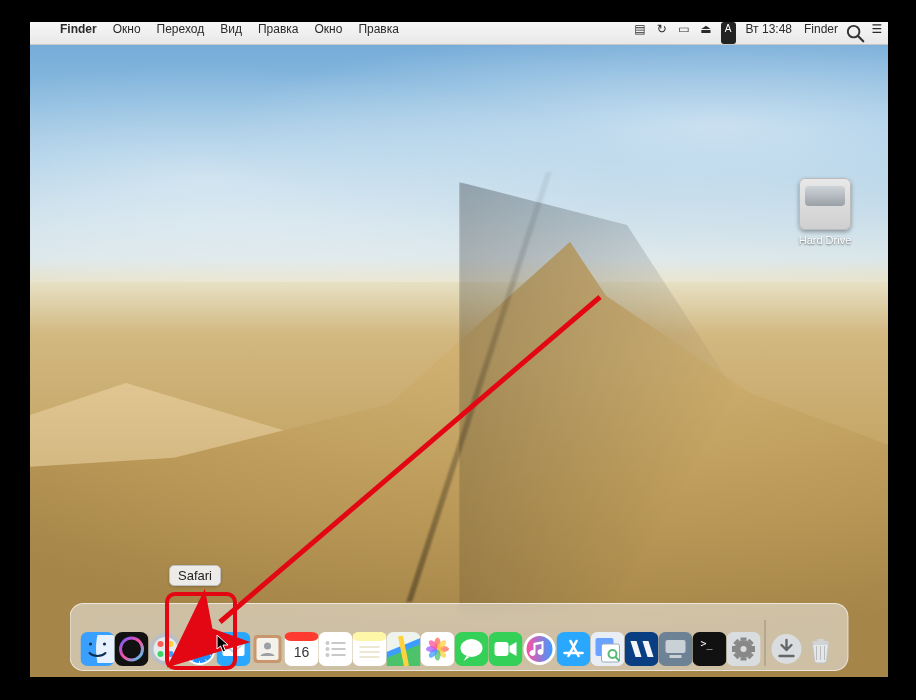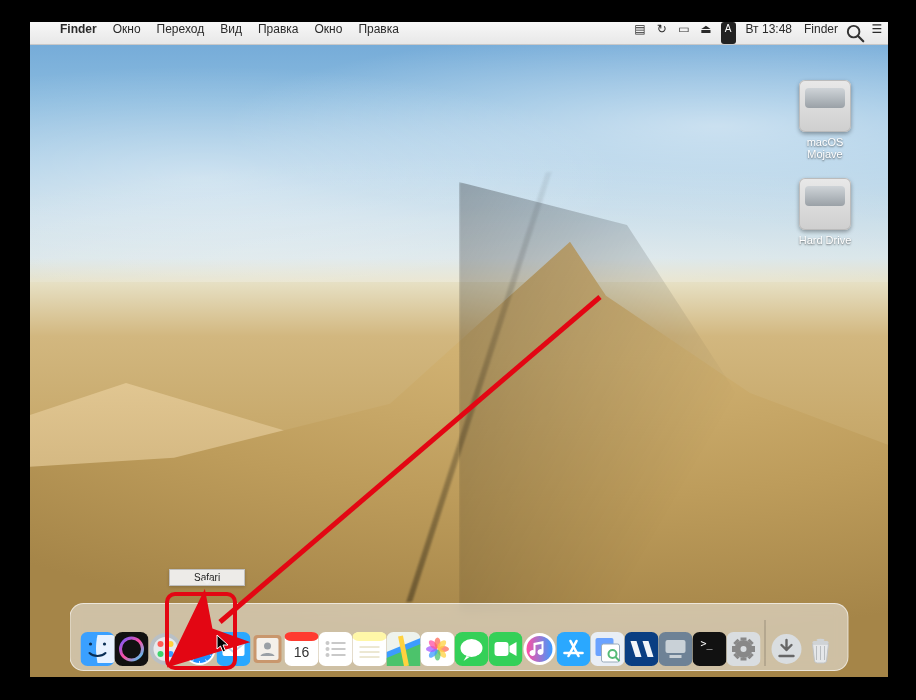--- a/index.html
+++ b/index.html
@@ -35,21 +35,21 @@
   .drive{position:absolute;right:28px;width:70px;text-align:center;color:#fff;font-size:11px;text-shadow:0 1px 2px rgba(0,0,0,.6)}
   .drive .disk{width:52px;height:52px;margin:0 auto 4px;border-radius:6px;background:linear-gradient(#e9e9e9,#cfcfcf);box-shadow:inset 0 0 0 1px #bbb,0 2px 4px rgba(0,0,0,.35);position:relative}
   .drive .disk::after{content:"";position:absolute;left:6px;right:6px;top:8px;height:20px;border-radius:4px;background:linear-gradient(#cfd4d8,#9aa1a7)}
   .drive1{top:58px}.drive2{top:156px}
 
   
   .dock{position:absolute;left:50%;transform:translateX(-50%);bottom:6px;height:58px;padding:4px 10px;display:flex;align-items:flex-end;background:rgba(240,240,240,.55);border:1px solid rgba(255,255,255,.6);border-radius:14px;backdrop-filter:blur(6px)}
   .dock .sep{width:1px;height:46px;background:rgba(0,0,0,.25);margin:0 4px}
   .dock .app{width:34px;height:34px;border-radius:8px;display:flex;align-items:center;justify-content:center;position:relative;cursor:pointer}
   .dock .app svg{width:100%;height:100%}
-  .tooltip{position:absolute;bottom:66px;left:140px;background:rgba(240,240,240,.95);border:1px solid #bfbfbf;border-radius:0;padding:2px 24px;font-size:10px;color:#222;box-shadow:0 1px 3px rgba(0,0,0,.2)}
+  .tooltip{position:absolute;bottom:66px;left:140px;background:rgba(240,240,240,.95);border:1px solid #bfbfbf;border-radius:5px;padding:2px 8px;font-size:13px;color:#222;box-shadow:0 1px 3px rgba(0,0,0,.2)}
   .tooltip::after{content:"";position:absolute;left:50%;bottom:-5px;margin-left:-5px;border:5px solid transparent;border-top-color:rgba(240,240,240,.95)}
 
   
   .anno-arrow{position:absolute;pointer-events:none}
   .anno-box{position:absolute;border:4px solid #e30613;border-radius:10px;pointer-events:none}
 
   
   .cursor{position:absolute;width:14px;height:20px;pointer-events:none}
 </style>
 </head>
@@ -82,24 +82,20 @@
       <div class="user">Finder</div>
       <div class="ic">
         <svg viewBox="0 0 16 16">
             <circle cx="7" cy="7" r="4.2" fill="none" stroke="#333" stroke-width="1.4"></circle>
             <line x1="10.2" y1="10.2" x2="14" y2="14" stroke="#333" stroke-width="1.6" stroke-linecap="round"></line>
           </svg>
       </div>
       <div class="ic">☰</div>
     </div>
 
-    <div class="drive drive1">
-      <div class="disk"></div>
-      <div>macOS Mojave</div>
-    </div>
     <div class="drive drive2">
       <div class="disk"></div>
       <div>Hard Drive</div>
     </div>
 
     <div class="tooltip" id="tt" style="left: 139px; bottom: 91px;">
       <span>Safari</span>
     </div>
 
     <div class="dock" id="dock">

